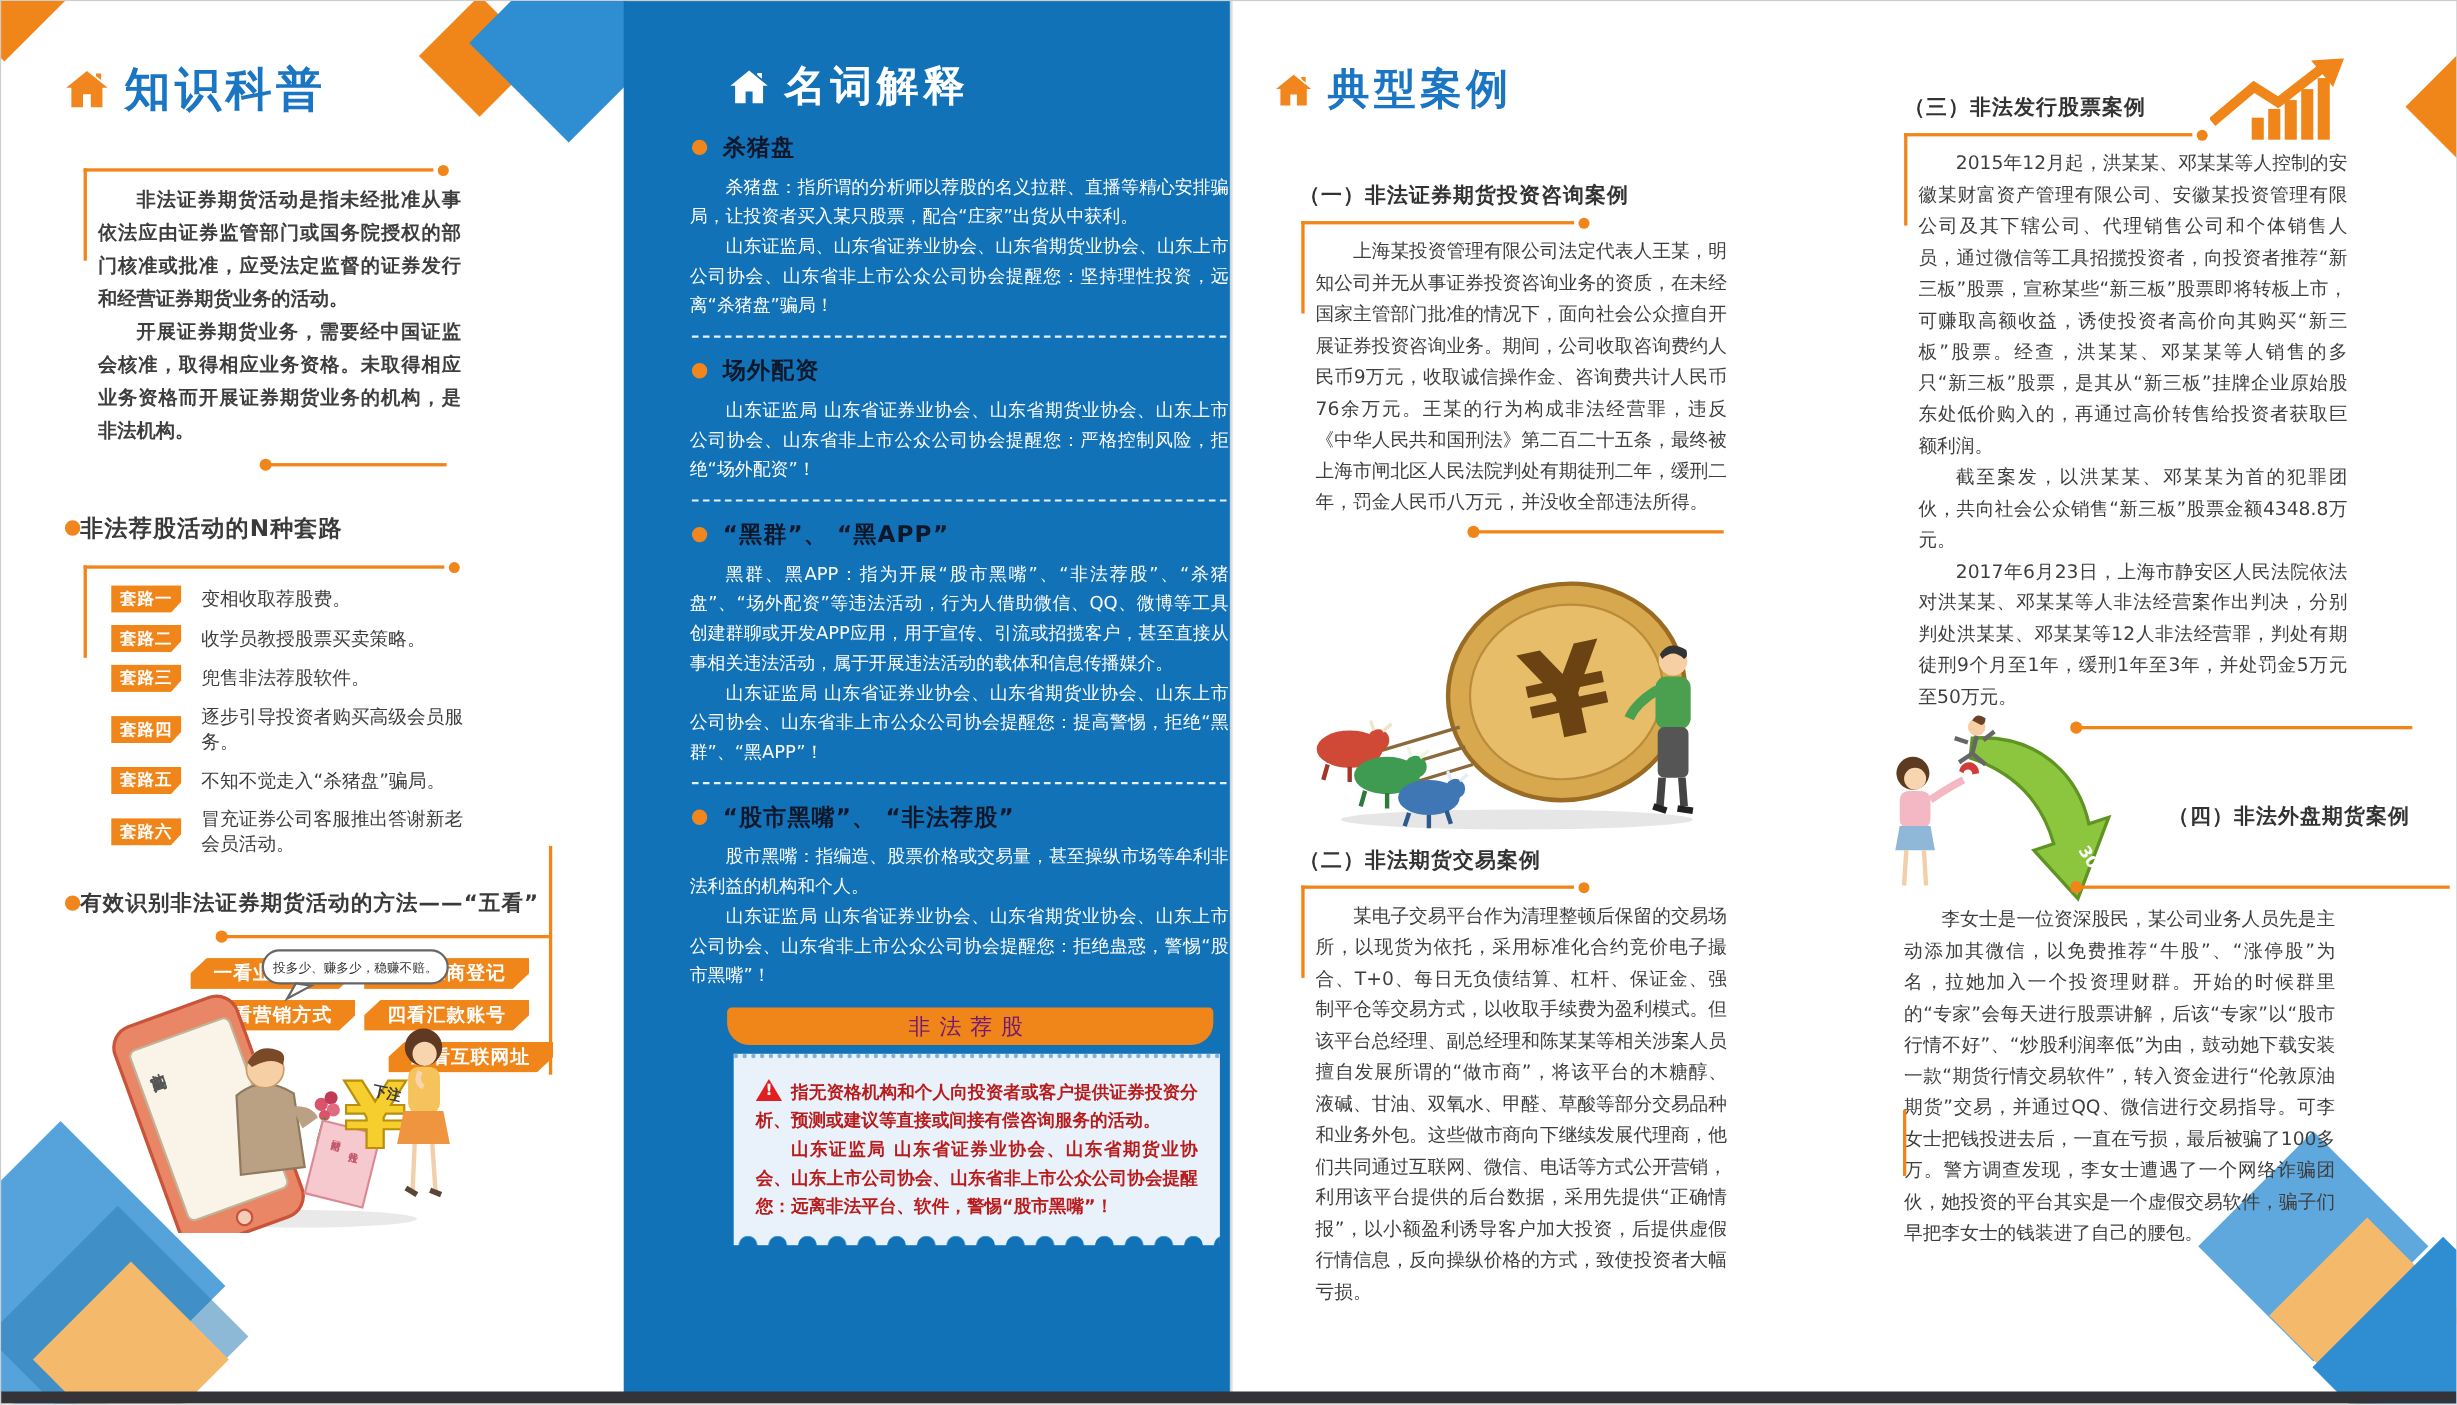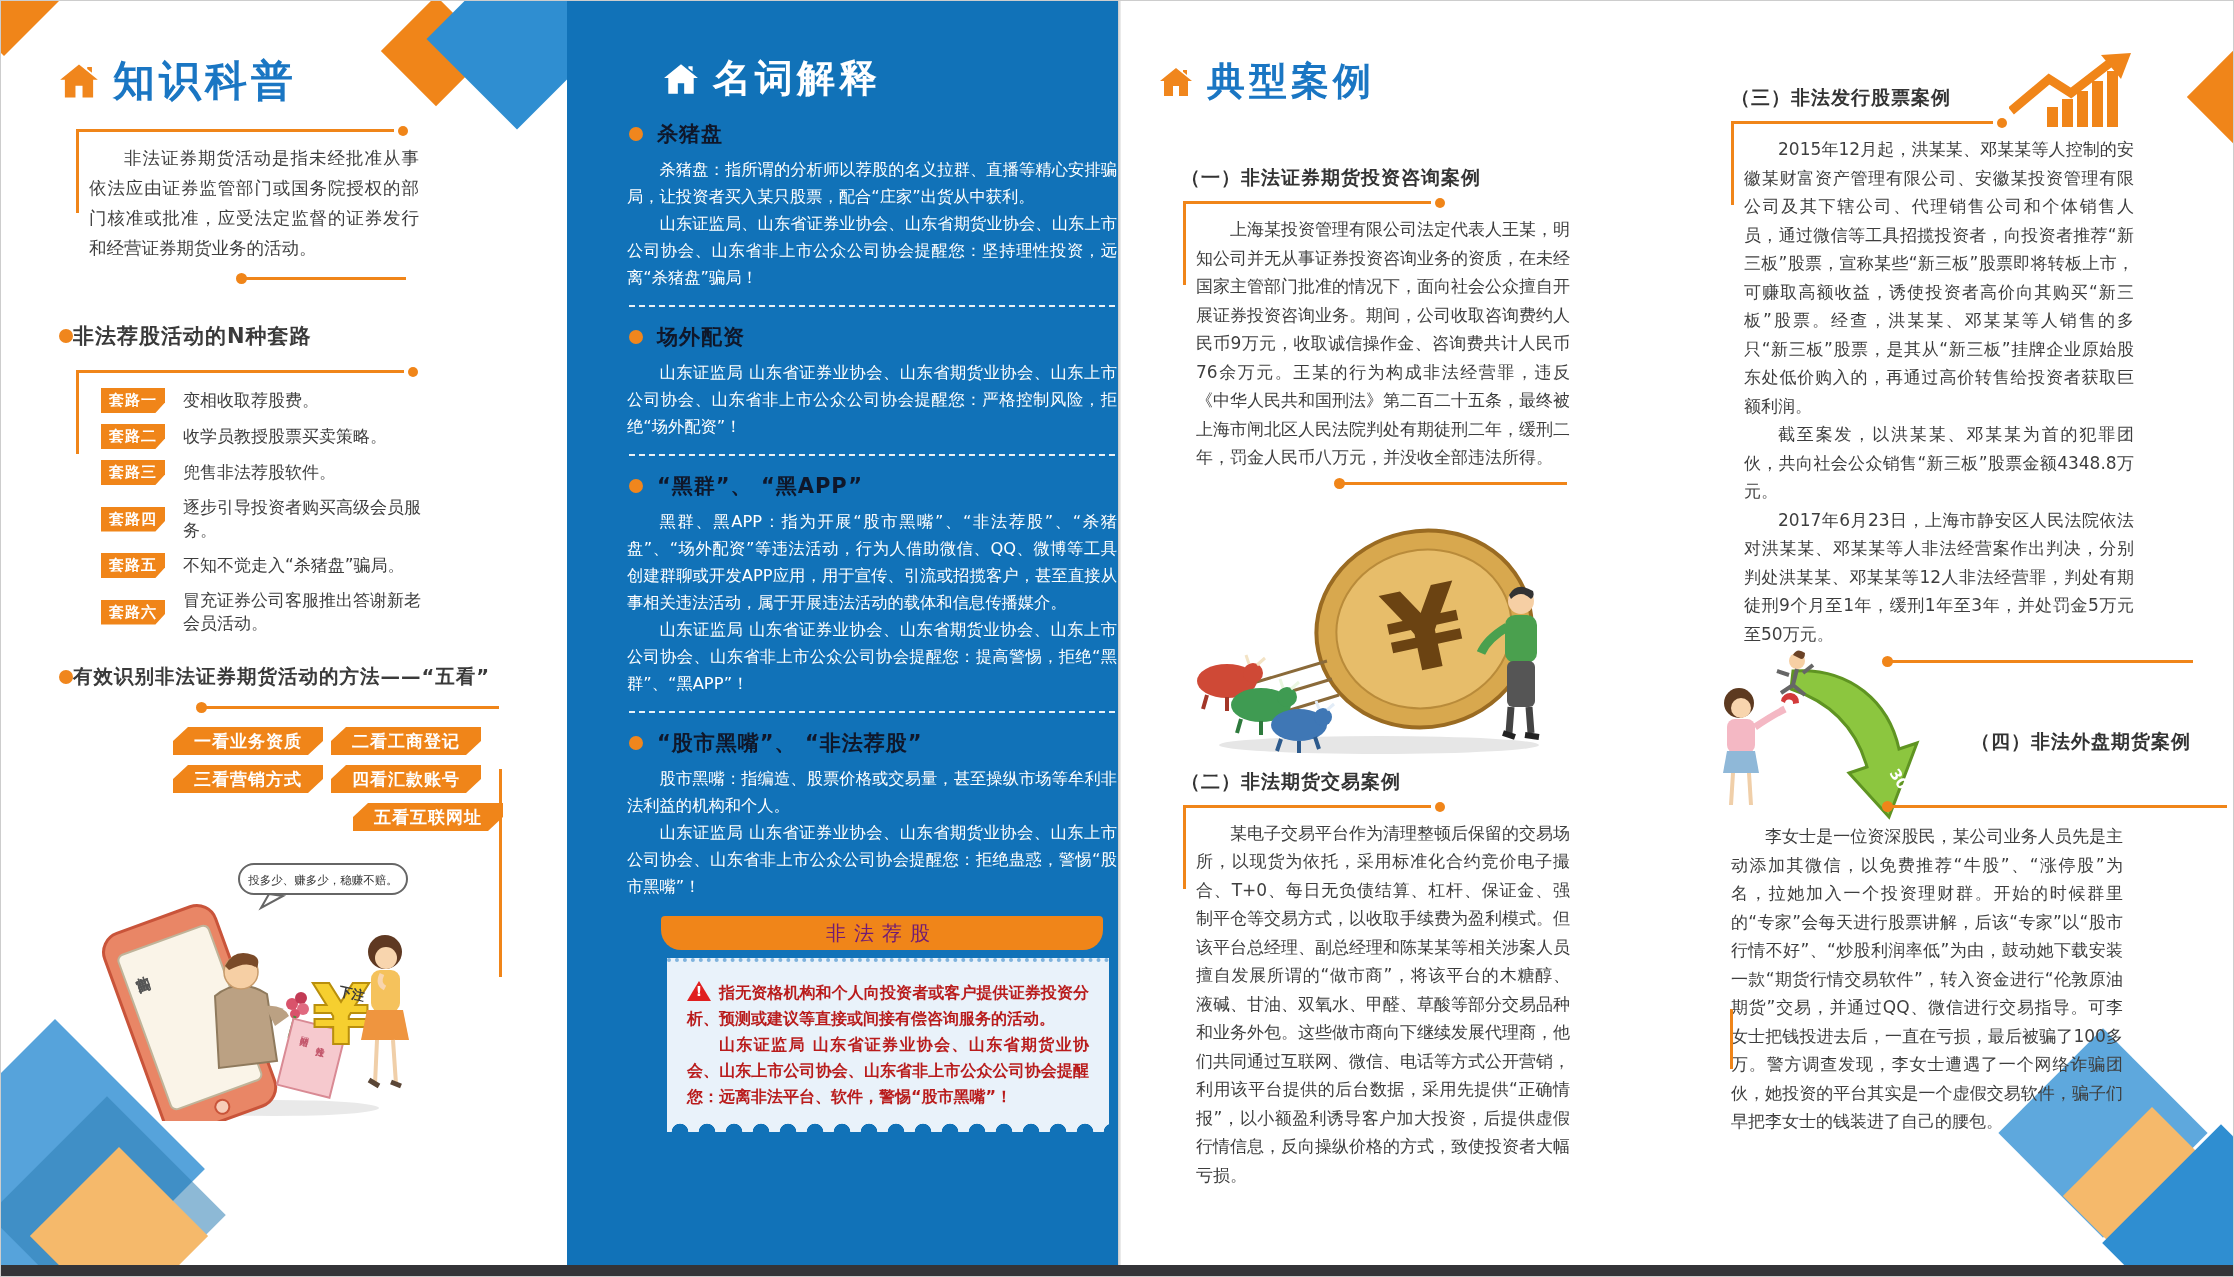--- a/index.html
+++ b/index.html
@@ -46,21 +46,21 @@
   .body-text{font-size:17px;line-height:28.5px;text-align:justify;color:var(--text-dark);}
   .body-text p{text-indent:2em;}
 
   
   .ring-heading{display:flex;align-items:center;}
   .ring{width:9px;height:9px;border:7px solid #F0861D;border-radius:50%;background:transparent;flex:0 0 auto;}
   .ring-heading .rh-label{font-size:21px;font-weight:800;color:#3A3A3A;letter-spacing:1px;}
 
   
   #col1{left:58px;top:52px;width:442px;}
-  #col1 .intro{margin-top:20px;margin-left:17px;width:332px;--line-w:318px;--dot-x:322px;}
+  #col1 .intro{margin-top:44px;margin-left:17px;width:332px;font-weight:bold;--line-w:318px;--dot-x:322px;}
   #col1 .intro .body-text{font-size:17.5px;line-height:30px;}
   #col1 .intro-div{margin-left:182px;width:165px;margin-top:14px;}
   #col1 .sec2{margin-top:42px;}
   #col1 .tricks-wrap{margin-top:20px;margin-left:17px;width:345px;--line-w:328px;--dot-x:332px;padding-top:18px;}
   .trick{display:flex;align-items:center;margin:0 0 11px 12px;}
   .trick-tag{width:64px;height:25px;line-height:25px;background:var(--orange);color:#fff;font-size:15px;font-weight:700;text-align:center;letter-spacing:1px;flex:0 0 auto;
     clip-path:polygon(0 0,100% 0,100% 58%,85% 100%,0 100%);}
   .trick-text{margin-left:18px;font-size:17px;color:var(--text-dark);}
   #col1 .sec3{margin-top:28px;}
   #col1 .sec3 .rh-label{font-size:19.5px;}
@@ -134,20 +134,21 @@
           <path fill="currentColor" d="M24 3h4v5l-4-3.2V3z"></path>
           <path fill="currentColor" d="M17 1 L33 14 L29 14 L29 29 L20 29 L20 19 L14 19 L14 29 L5 29 L5 14 L1 14 Z"></path>
         </svg>
       <div class="panel-title">知识科普</div>
     </div>
 
     <div class="bracket intro">
       <span class="bdot"></span>
       <div class="body-text" style="width:330px;">
         <p>非法证券期货活动是指未经批准从事依法应由证券监管部门或国务院授权的部门核准或批准，应受法定监督的证券发行和经营证券期货业务的活动。</p>
+        <p>开展证券期货业务，需要经中国证监会核准，取得相应业务资格。未取得相应业务资格而开展证券期货业务的机构，是非法机构。</p>
       </div>
     </div>
     <div class="odiv intro-div"></div>
 
     <div class="ring-heading sec2">
       <span class="ring"></span>
       <span class="rh-label">非法荐股活动的N种套路</span>
     </div>
 
     <div class="bracket tricks-wrap">

